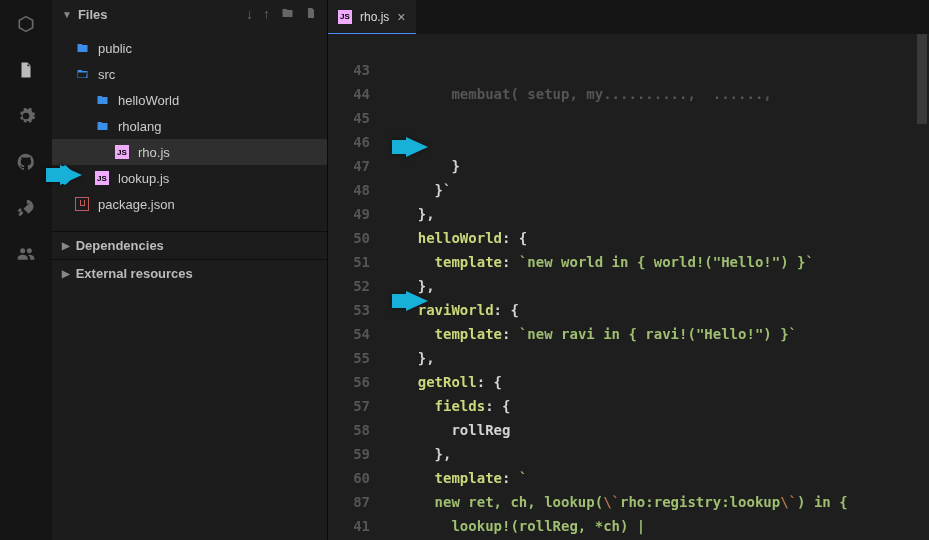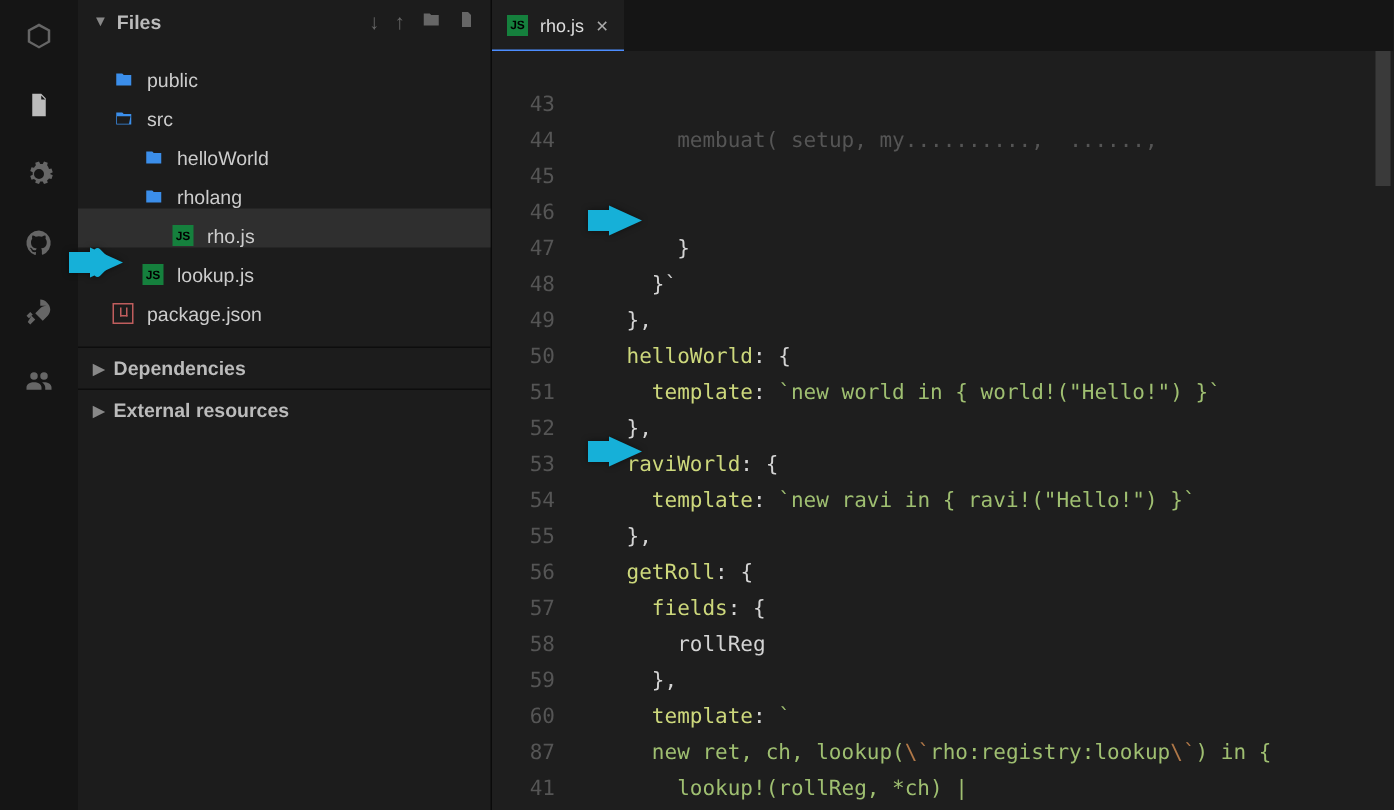--- a/index.html
+++ b/index.html
@@ -52,38 +52,38 @@
   color: #888;
   font-size: 10px;
 }
 .section-hdr .spacer { flex: 1; }
 .section-hdr .hdr-icons { display: flex; gap: 10px; color: #666; font-size: 14px; }
 .tree {
   padding: 6px 0 14px 0;
 }
 .tree-item {
   display: flex;
-  align-items: flex-end;
+  align-items: center;
   height: 26px;
   padding-left: 14px;
   cursor: pointer;
   color: #ccc;
 }
 .tree-item.selected { background: #2f2f2f; }
 .tree-item .ticon {
   width: 16px; height: 16px;
   margin-right: 8px;
   display: flex; align-items: center; justify-content: center;
   font-size: 12px;
 }
 .depth-1 { padding-left: 22px; }
 .depth-2 { padding-left: 42px; }
 .depth-3 { padding-left: 62px; }
 .folder-icon svg { fill: #3b8eea; }
-.js-icon { background: #15803d; color: #000; font-size: 8px; font-weight: 700; width:14px; height:14px; display:flex; align-items:center; justify-content:center; }
+.js-icon { background: #f0abfc; color: #000; font-size: 8px; font-weight: 700; width:14px; height:14px; display:flex; align-items:center; justify-content:center; }
 .json-icon-npm { width:14px; height:14px; border:1.5px solid #bf5d5d; display:flex; align-items:center; justify-content:center; }
 .json-icon-npm .inner { width:5px; height:6px; border:1.5px solid #bf5d5d; border-top:none; margin-top:-2px;}
 .editor {
   flex: 1;
   display: flex;
   flex-direction: column;
   background: #1e1e1e;
 }
 .tabbar {
   height: 34px;
@@ -103,20 +103,21 @@
   font-size: 12px;
 }
 .tab .close { color: #aaa; cursor: pointer; font-size: 14px; }
 .code {
   flex: 1;
   overflow: hidden;
   font-family: "Menlo", "Consolas", monospace;
   font-size: 14px;
   line-height: 24px;
   display: flex;
+  font-weight: bold;
 }
 .gutter {
   width: 56px;
   text-align: right;
   color: #555;
   padding-right: 14px;
   user-select: none;
 }
 .gutter .ln { height: 24px; }
 .lines { flex: 1; white-space: pre; color: #d4d4d4; position: relative; }

